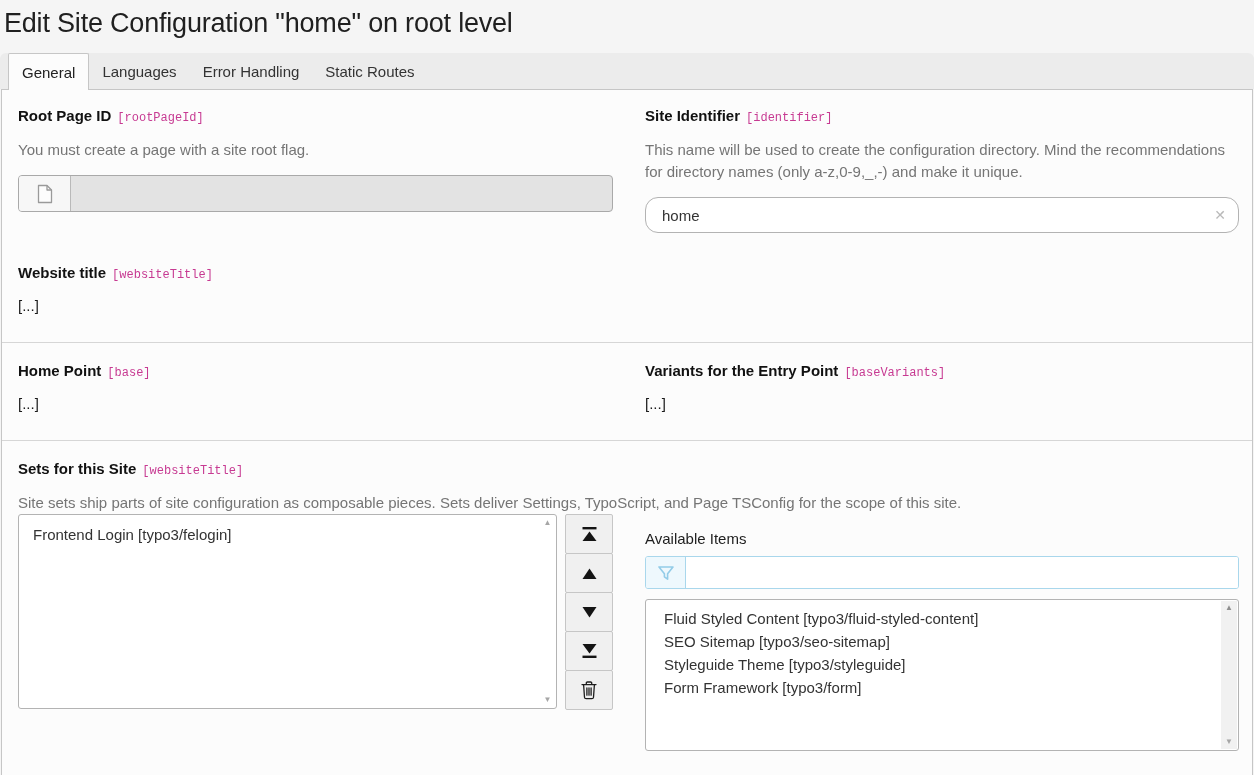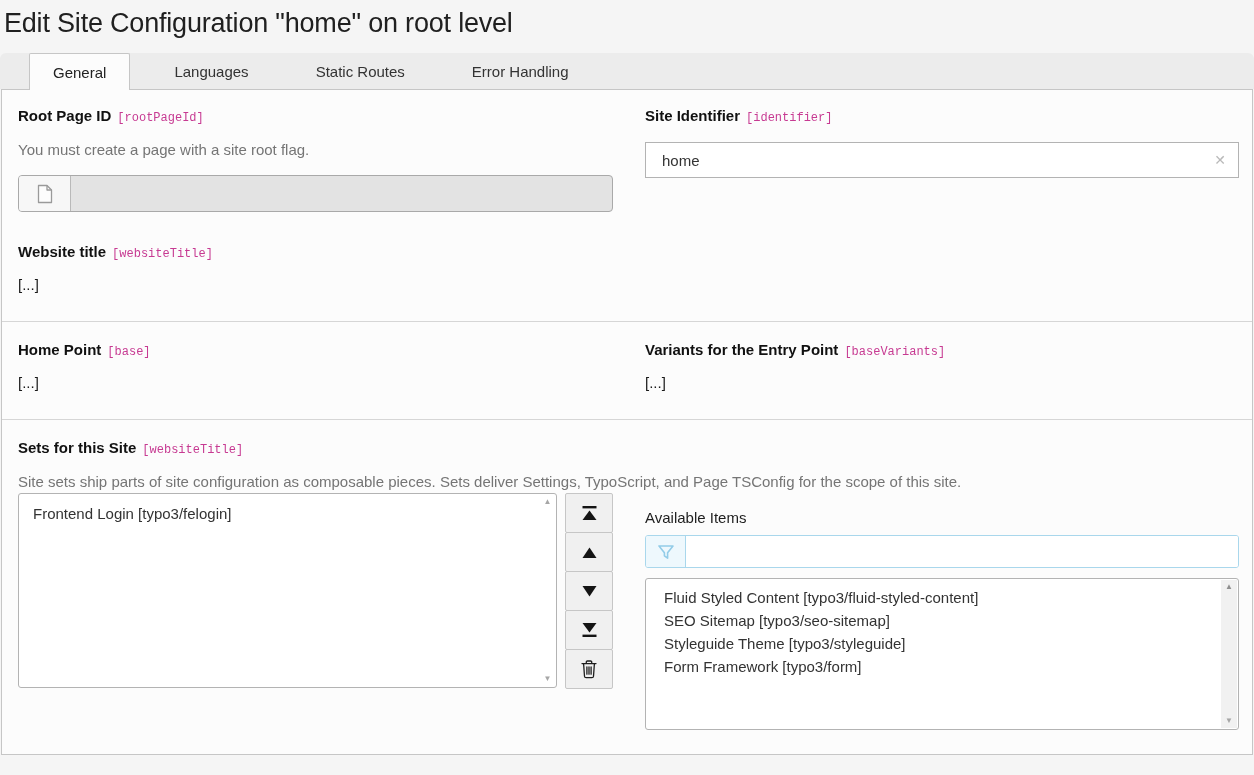--- a/index.html
+++ b/index.html
@@ -14,22 +14,22 @@
     font-size:27px; font-weight:400; color:#202020;
     margin:6px 0 0 4px; line-height:34px; letter-spacing:-.2px;
   }
   
   .tabstrip {
     margin-top:13px; height:36px; background:#ececec;
     border-radius:6px 6px 0 0; display:flex; align-items:stretch;
     padding-left:8px; position:relative; z-index:2;
   }
   .tab {
-    display:flex; align-items:center; padding:0 23px;
-    font-size:15px; color:#333; cursor:pointer; white-space:nowrap;margin-left:21px;
+    display:flex; align-items:center; padding:0 13px;
+    font-size:15px; color:#333; cursor:pointer; white-space:nowrap;
   }
   .tab.active {
     background:#fcfcfc; border:1px solid #c6c6c6; border-bottom:none;
     border-radius:2px 2px 0 0; margin-bottom:-1px; color:#222;
   }
   
   .panel {
     background:#fcfcfc; border:1px solid #c6c6c6; margin:0 1px;
     position:relative; z-index:1;
   }
@@ -56,21 +56,21 @@
     display:flex; align-items:center; justify-content:center; flex:none;
   }
   .combo-body {
     flex:1; display:flex; align-items:center; padding:0 17px;
     font-size:15px; color:#2e2e2e; position:relative;
   }
   .combo-chevron { position:absolute; right:16px; top:13px; }
   
   .text-wrap { position:relative; margin-top:14px; width:594px; }
   .text-input {
-    width:100%; height:36px; border:1px solid #b3b3b3; border-radius:0;
+    width:100%; height:36px; border:1px solid #b3b3b3; border-radius:13px;
     background:#fff; padding:0 34px 0 16px; font-size:15px; color:#333;
     font-family:"Liberation Sans", sans-serif; outline:none;
   }
   .clear-x {
     position:absolute; right:13px; top:9px; font-size:14px; color:#b9b9b9;
     cursor:pointer; line-height:18px;
   }
   
   .pick-heading { font-size:15px; color:#1e1e1e; margin:14px 0 6px 0; line-height:22px; }
   .left-pick { display:flex; gap:8px; }
@@ -109,22 +109,22 @@
   }
 </style>
 </head>
 <body>
 
 <h1 class="page-title">Edit Site Configuration "home" on root level</h1>
 
 <div class="tabstrip">
   <div class="tab active">General</div>
   <div class="tab">Languages</div>
+  <div class="tab">Error Handling</div>
   <div class="tab">Static Routes</div>
-  <div class="tab">Error Handling</div>
 </div>
 
 <div class="panel">
 
   <div class="section">
     <div class="cols row-gap">
       <div class="cell">
         <div class="field-label">
           <span>Root Page ID</span><span class="field-key">[rootPageId]</span>
         </div>
@@ -135,20 +135,21 @@
                 <path d="M1.5 1.5 h8.5 l4.5 4.5 v12.5 h-13 Z"></path>
                 <path d="M10 1.5 v4.5 h4.5" fill="none"></path>
               </svg>
           </div>
         </div>
       </div>
       <div class="cell">
         <div class="field-label">
           <span>Site Identifier</span><span class="field-key">[identifier]</span>
         </div>
+        <div class="desc">This name will be used to create the configuration directory. Mind the recommendations for directory names (only a-z,0-9,_,-) and make it unique.</div>
         <div class="text-wrap">
           <input class="text-input" type="text" value="home" style="">
           <span class="clear-x">✕</span>
         </div>
       </div>
     </div>
     <div class="cols">
       <div class="cell">
         <div class="field-label">
           <span>Website title</span><span class="field-key">[websiteTitle]</span>

